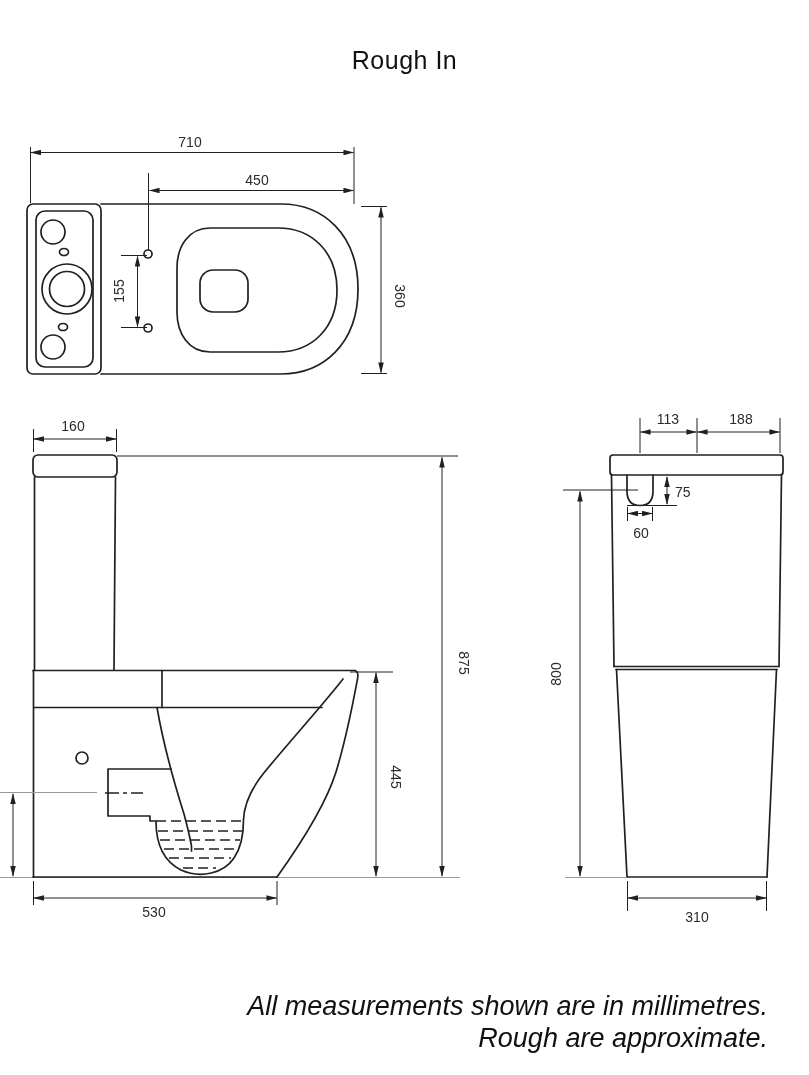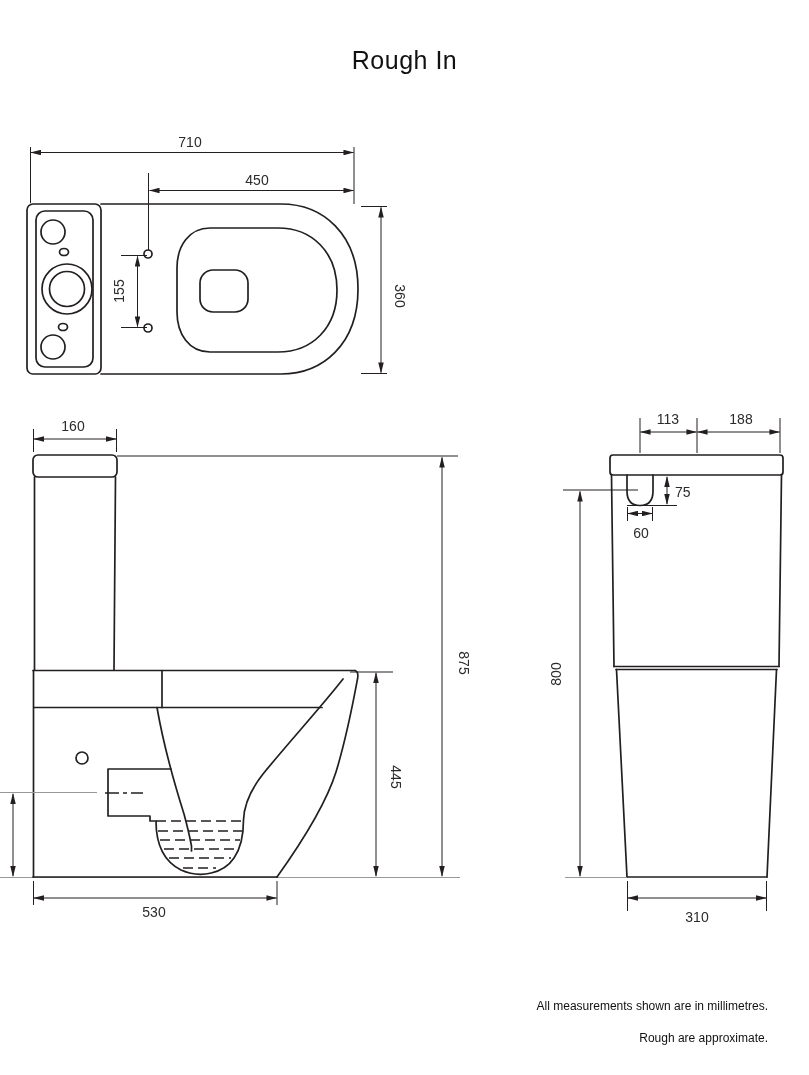--- a/index.html
+++ b/index.html
@@ -1,21 +1,21 @@
 <!DOCTYPE html>
 <html><head>
 <meta charset="utf-8">
 <style>
   html,body{margin:0;padding:0;background:#fff;}
   .canvas{position:relative;width:809px;height:1075px;background:#fff;overflow:hidden;
           font-family:"Liberation Sans",sans-serif;}
   .title{position:absolute;left:0;top:46px;width:100%;text-align:center;
          font-size:25px;color:#111;letter-spacing:0.5px;}
   .footer{position:absolute;right:41px;top:990px;text-align:right;
-          font-size:12px;line-height:32px;color:#111;}
+          font-size:27px;line-height:32px;color:#111;font-style:italic;}
   svg{position:absolute;left:0;top:0;}
   .ol{fill:none;stroke:#231f20;stroke-width:1.7;stroke-linecap:round;stroke-linejoin:round;}
   .ol2{fill:#fff;stroke:#231f20;stroke-width:1.7;}
   .dl{fill:none;stroke:#231f20;stroke-width:1;}
   .xl{fill:none;stroke:#231f20;stroke-width:1;}
   .gl{fill:none;stroke:#999;stroke-width:1;}
   .wl{fill:none;stroke:#231f20;stroke-width:1.4;stroke-dasharray:10 5;}
   .cl{fill:none;stroke:#231f20;stroke-width:1.4;stroke-dasharray:14 4 4 4;}
   .dim{font-family:"Liberation Sans",sans-serif;font-size:14px;fill:#2b2b2b;}
 </style>

